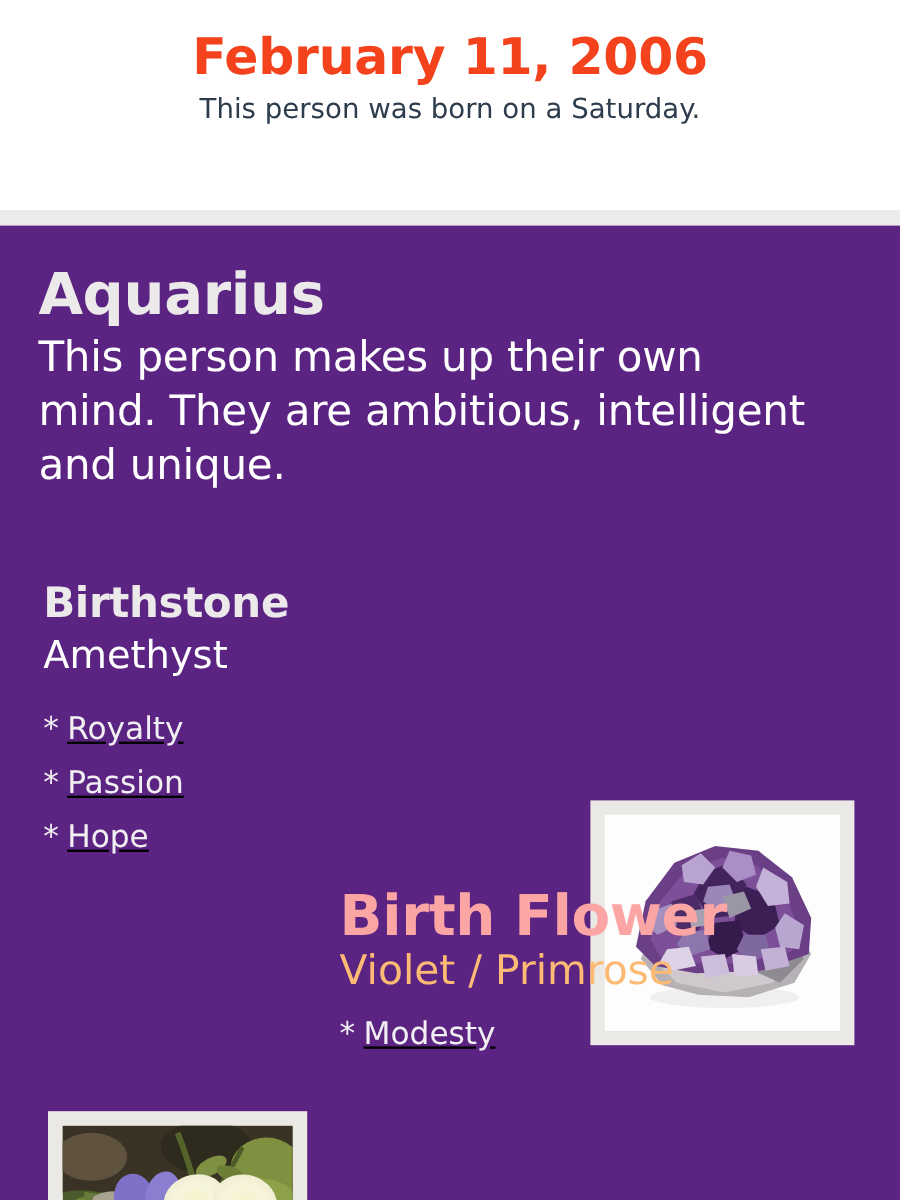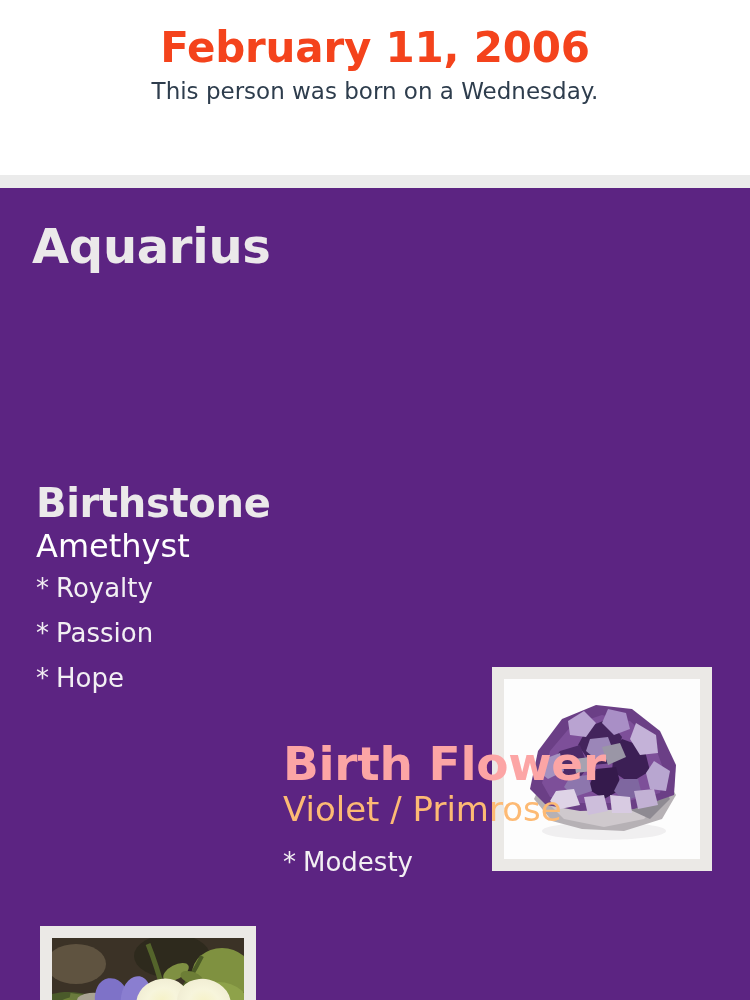--- a/index.html
+++ b/index.html
@@ -100,37 +100,38 @@
   }
 
   
   .birthstone-text {
     position: absolute;
     left: 36px;
     top: 290px;
     width: 440px;
   }
   .section-heading {
-    font-size: 40px;
+    font-size: 35px;
     font-weight: bold;
     color: #ebe9ea;
     line-height: 50px;
     letter-spacing: -0.3px;
   }
   .section-sub {
     font-size: 32px;
     font-weight: normal;
     color: #ffffff;
     line-height: 40px;
     margin-top: -2px;
   }
   .trait-list {
-    margin: 0 0 0 0;
+    margin: 20px 0 0 0;
     padding: 0;
     list-style: none;
+    text-decoration: underline;
   }
   .trait-item {
     font-size: 26px;
     font-weight: normal;
     color: #f2eff3;
     line-height: 45px;
     white-space: nowrap;
   }
   .trait-bullet {
     display: inline-block;
@@ -189,29 +190,30 @@
   }
   .flower-text .trait-list { margin-top: 10px; }
 </style>
 </head>
 <body>
 
 <div class="page">
 
   <div class="header">
     <div class="date-title">February 11, 2006</div>
-    <div class="born-line">This person was born on a Wednesday.</div>
+    <div class="born-line">This person was born on a Saturday.</div>
   </div>
 
   <div class="divider-band"></div>
 
   <div class="body-panel">
 
     <div class="zodiac">
       <div class="zodiac-name">Aquarius</div>
+      <div class="zodiac-desc">This person makes up their own mind. They are ambitious, intelligent and unique.</div>
     </div>
 
     <div class="birthstone-text">
       <div class="section-heading">Birthstone</div>
       <div class="section-sub">Amethyst</div>
       <ul class="trait-list">
         <li class="trait-item">
           <span class="trait-bullet">*</span><span>Royalty</span>
         </li>
         <li class="trait-item">

